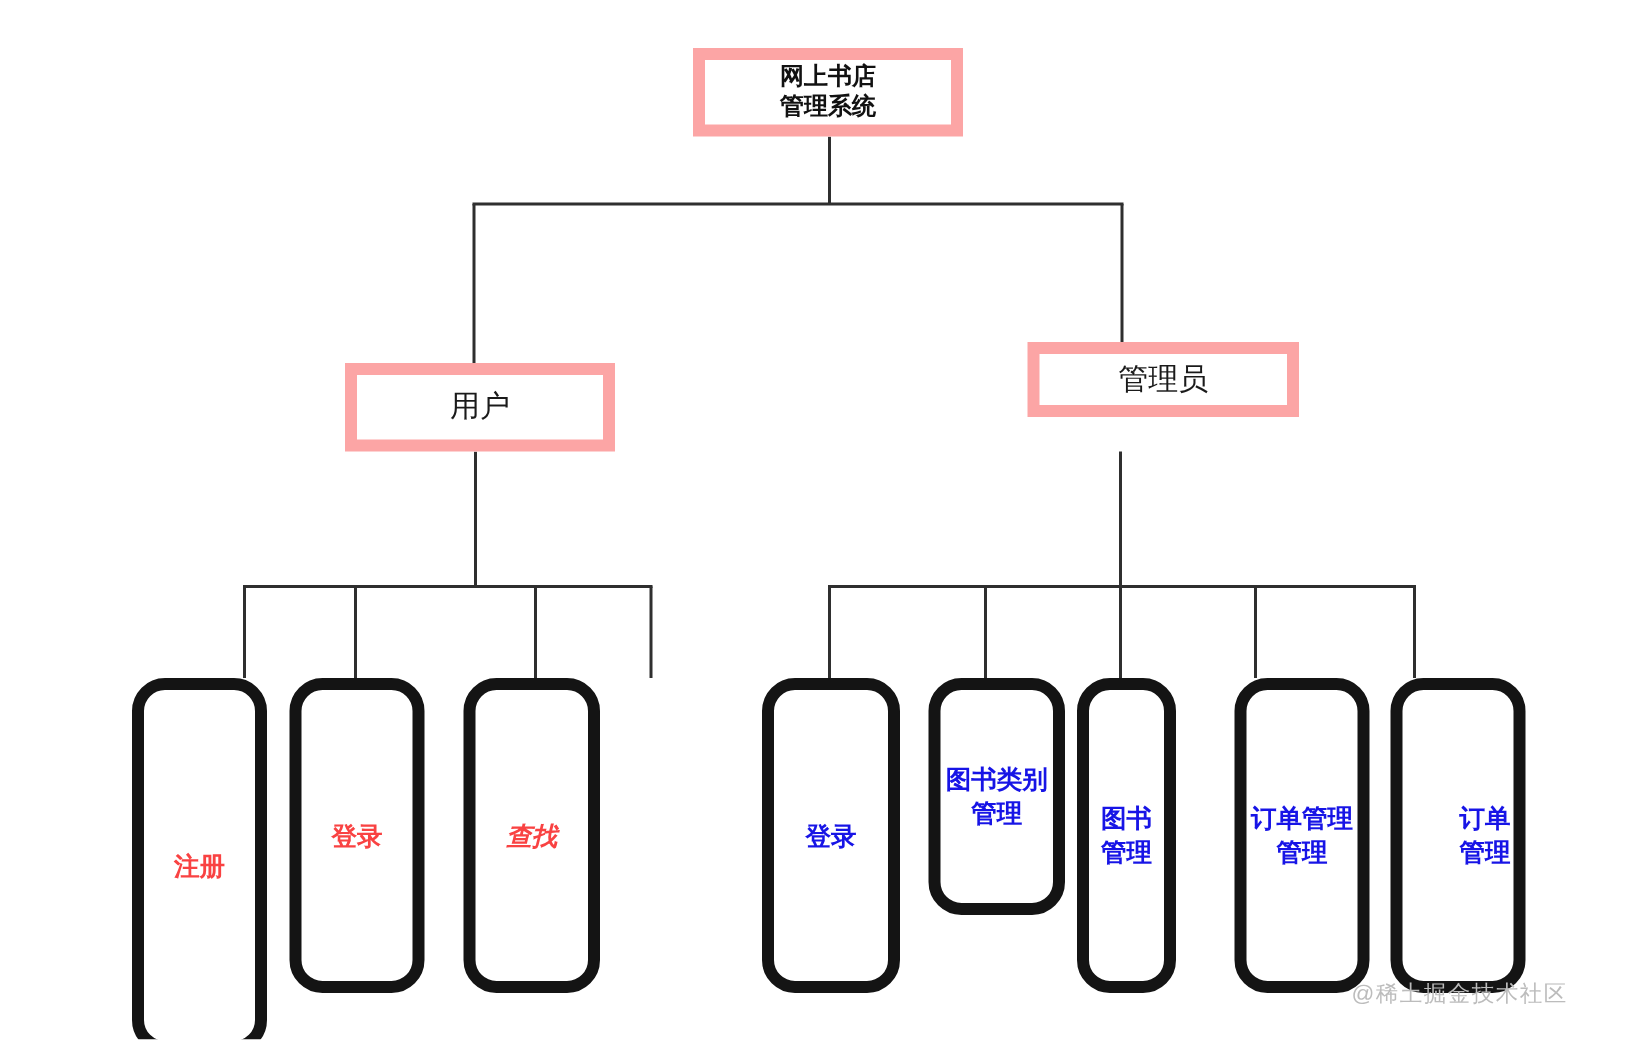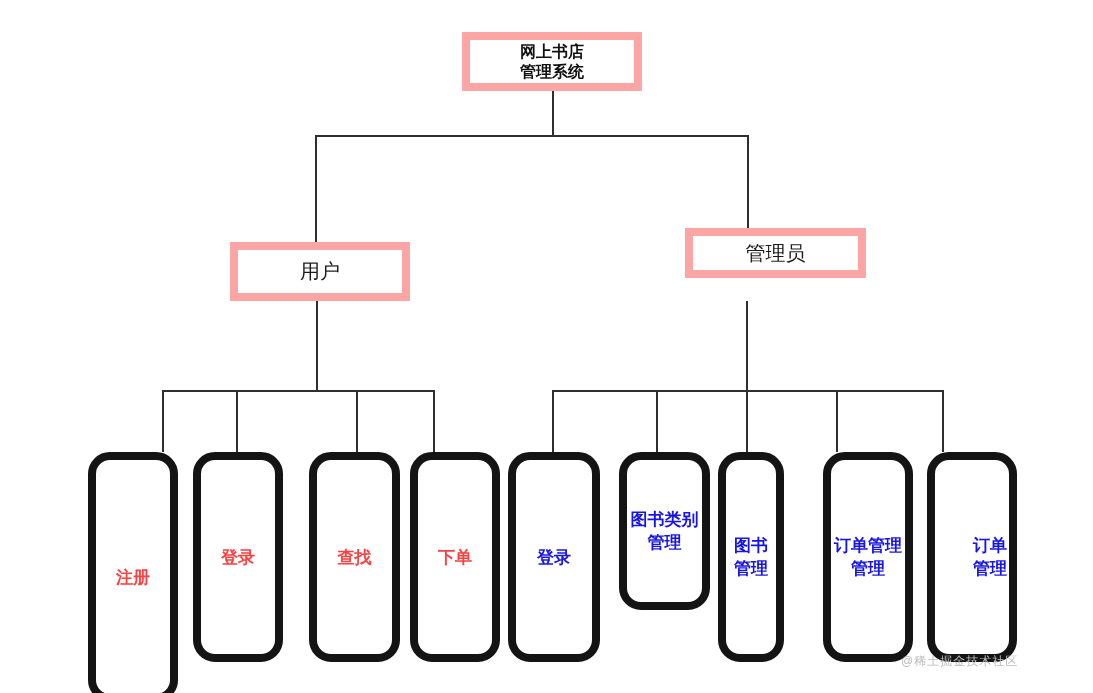--- a/index.html
+++ b/index.html
@@ -57,21 +57,21 @@
   }
   .leaf-node span {
     font-weight: bold;
     font-size: 17px;
     line-height: 23px;
   }
   .watermark {
     position: absolute;
     left: 901px;
     top: 653px;
-    font-size: 12px;
+    font-size: 15px;
     color: #bcbcbc;
     letter-spacing: 1px;
     white-space: nowrap;
   }
 </style>
 </head>
 <body>
 
 <div class="stage">
 
@@ -109,24 +109,21 @@
     <span>管理员</span>
   </div>
 
   <div class="node rounded leaf-node" style="left:88px; top:452px; width:90px; height:250px;">
     <span style="color: rgb(249, 66, 66);">注册</span>
   </div>
   <div class="node rounded leaf-node" style="left:193px; top:452px; width:90px; height:210px;">
     <span style="color: rgb(249, 66, 66);">登录</span>
   </div>
   <div class="node rounded leaf-node" style="left:309px; top:452px; width:91px; height:210px;">
-    <span style="color: rgb(249, 66, 66);">查找</span>
-  </div>
-  <div class="node rounded leaf-node" style="left:410px; top:452px; width:90px; height:210px;">
-    <span style="color: rgb(249, 66, 66);">下单</span>
+    <span style="color: rgb(249, 66, 66); font-style: italic;">查找</span>
   </div>
 
   <div class="node rounded leaf-node" style="left:508px; top:452px; width:92px; height:210px;">
     <span style="color: rgb(23, 20, 230);">登录</span>
   </div>
   <div class="node rounded leaf-node" style="left:619px; top:452px; width:91px; height:158px;">
     <span style="color: rgb(23, 20, 230);">图书类别
 管理</span>
   </div>
   <div class="node rounded leaf-node" style="left:718px; top:452px; width:66px; height:210px;">

